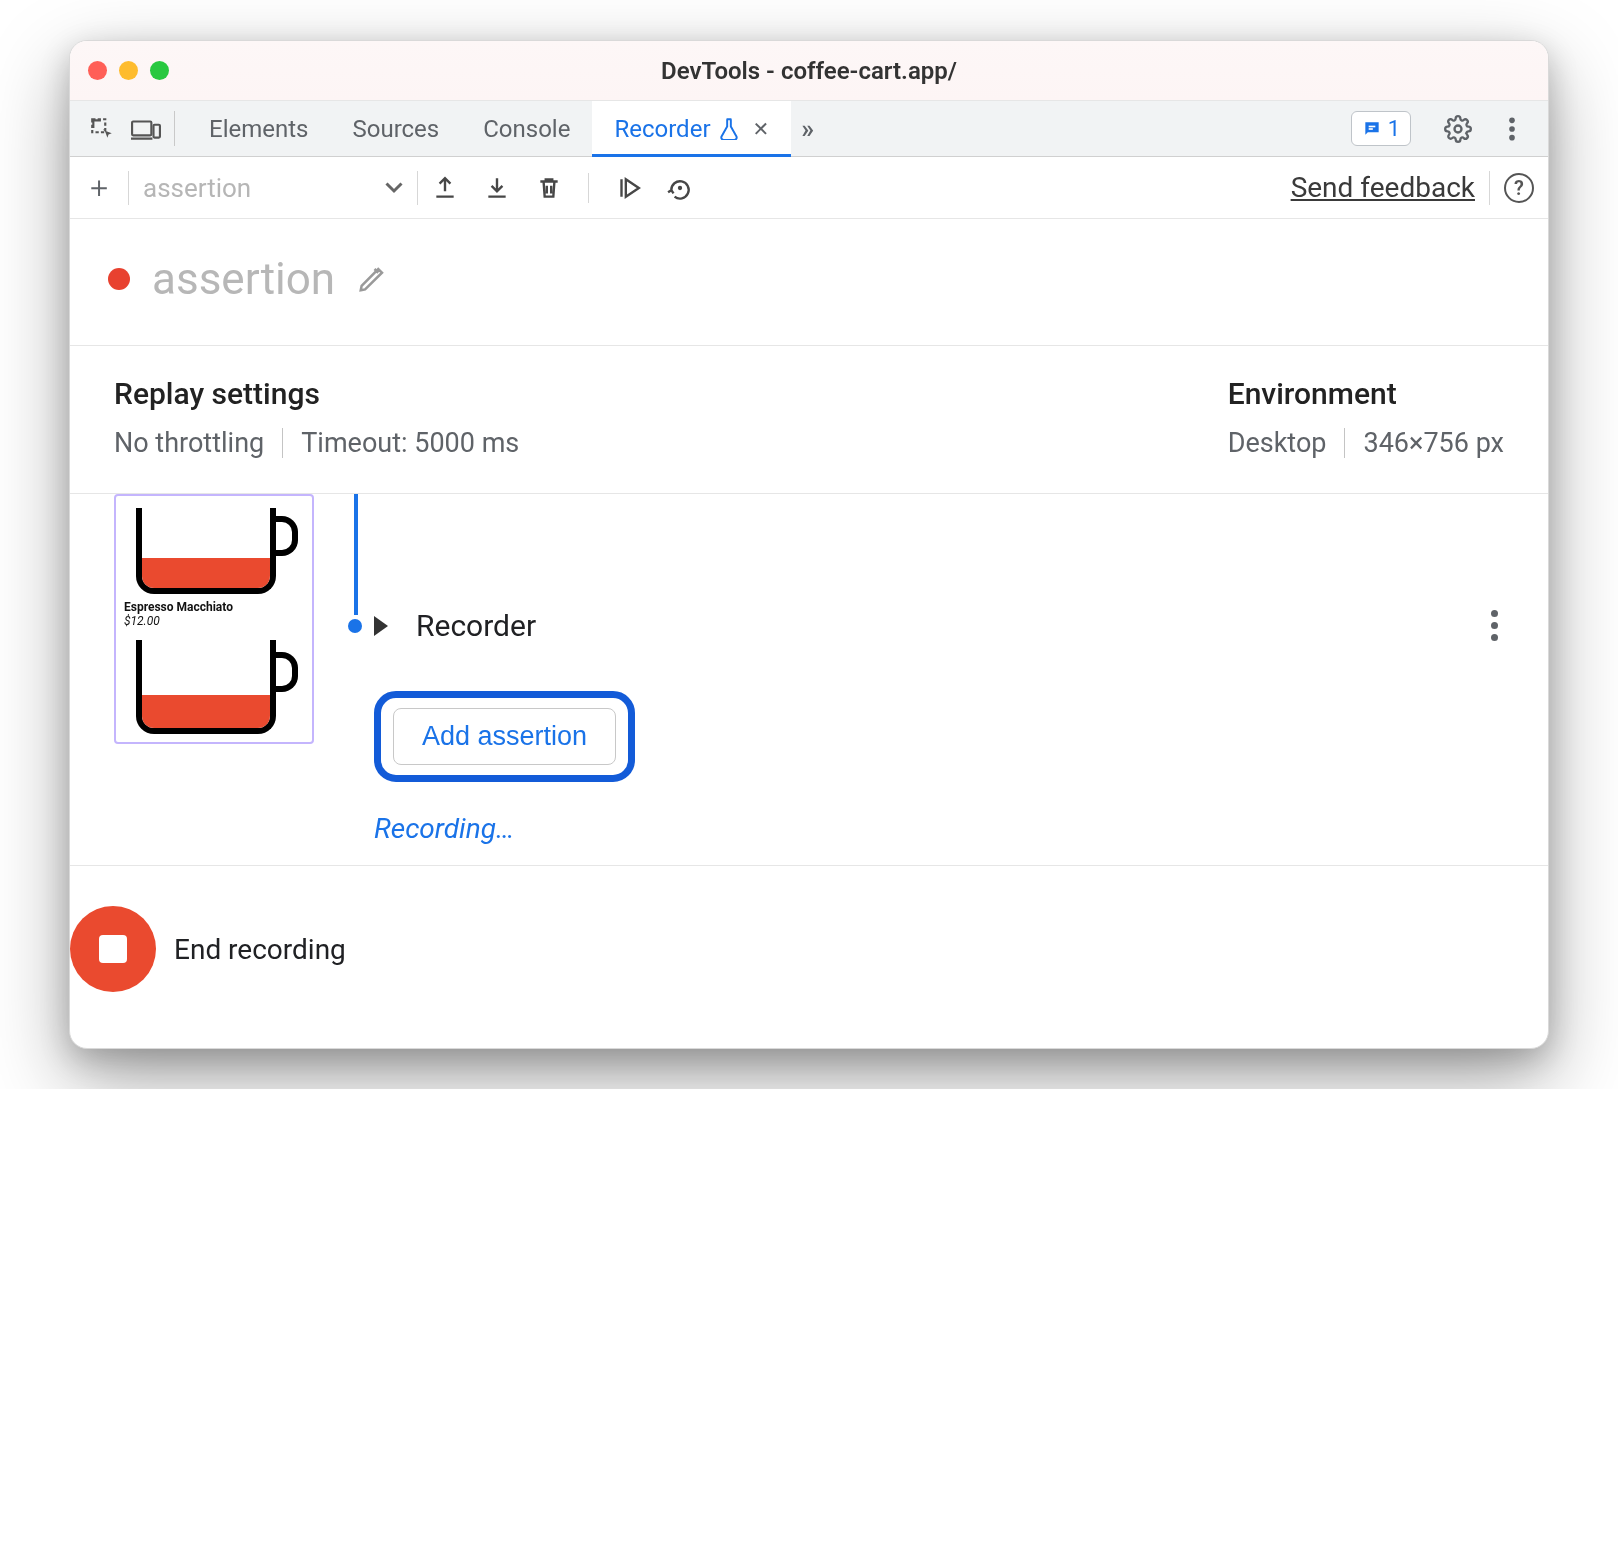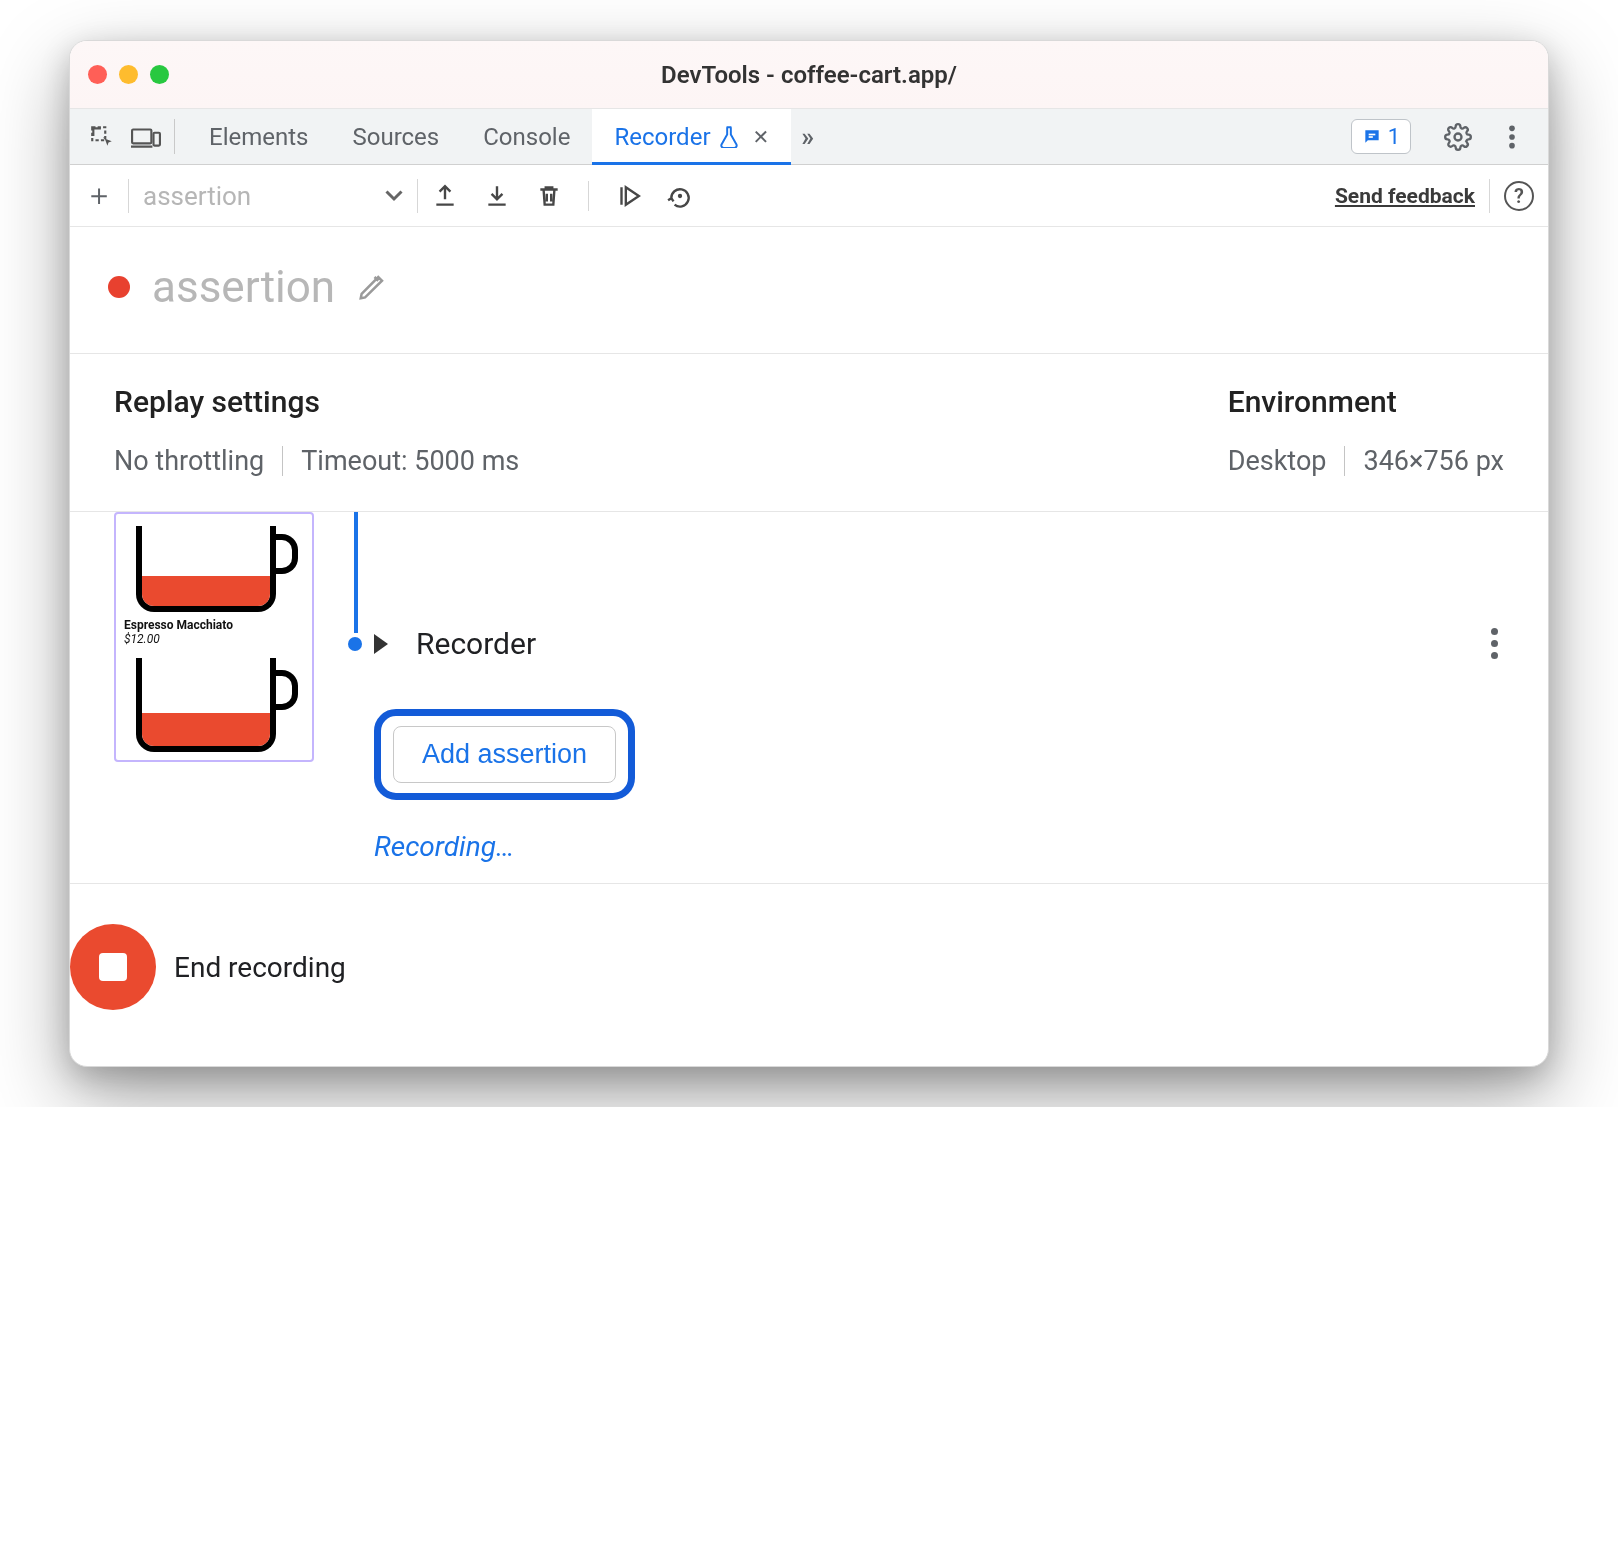--- a/index.html
+++ b/index.html
@@ -13,21 +13,21 @@
   }
   .window {
     width: 1480px;
     border-radius: 18px;
     background: #fff;
     box-shadow: 0 30px 80px rgba(0,0,0,.35), 0 10px 30px rgba(0,0,0,.2);
     overflow: hidden;
     border: 1px solid #d9d9d9;
   }
   .titlebar {
-    height: 68px;
+    height: 60px;
     background: linear-gradient(#fdf7f7,#fdf5f5);
     display: flex;
     align-items: center;
     padding: 0 18px;
     border-bottom: 1px solid #e6e6e6;
     position: relative;
   }
   .traffic { display: flex; gap: 12px; }
   .traffic span { width: 19px; height: 19px; border-radius: 50%; display: block; }
   .traffic .r { background:#ff5f57; }
@@ -80,36 +80,36 @@
   .toolbar .vsep { width:1px; height:34px; background:#d7d7d7; }
   .toolbar .dropdown {
     display:flex; align-items:center; gap:14px;
     color:#b6b6b6; font-size:26px; min-width:260px;
     justify-content:space-between;
   }
   .toolbar .dropdown .chev { color:#777; }
   .toolbar .tool-icons { display:flex; align-items:center; gap:26px; color:#474747;}
   .toolbar .tool-icons svg { width:26px; height:26px; }
   .toolbar .spacer{flex:1;}
-  .toolbar .feedback { color:#3a3a3a; text-decoration:underline; font-size:21px;font-weight:bold; }
+  .toolbar .feedback { color:#3a3a3a; text-decoration:underline; font-size:28px; }
   .toolbar .help { width:30px;height:30px;border:2.5px solid #555;border-radius:50%; display:flex;align-items:center;justify-content:center; color:#555; font-size:20px; font-weight:600;}
 
   .header-row {
     padding: 34px 38px 40px; display:flex; align-items:center; gap:22px;
     border-bottom:1px solid #e6e6e6;
   }
   .header-row .dot { width:22px;height:22px;border-radius:50%;background:#e8412f;}
   .header-row .name { font-size:44px; color:#b7b7b7; font-weight:400;}
   .header-row .edit { color:#9a9a9a; }
 
   .settings-row{
     display:flex; padding:30px 44px 34px; gap:60px; border-bottom:1px solid #e6e6e6;
     justify-content:space-between;
   }
-  .settings-col h3{ font-size:30px; color:#222; font-weight:500; margin-bottom:26px;}
+  .settings-col h3{ font-size:30px; color:#222; font-weight:500; margin-bottom:16px;}
   .settings-line{ display:flex; align-items:center; gap:18px; font-size:27px; color:#5f6368;}
   .settings-line .vline{ width:1px; height:30px; background:#c4c4c4;}
 
   .body{
     padding: 0 44px 0 44px;
     display:flex; gap:0; position:relative;
   }
   .thumb{
     width:200px; min-width:200px; height:250px; border:2px solid #c4b5fd; border-radius:4px;
     background:#fff; overflow:hidden; margin-top:0;

